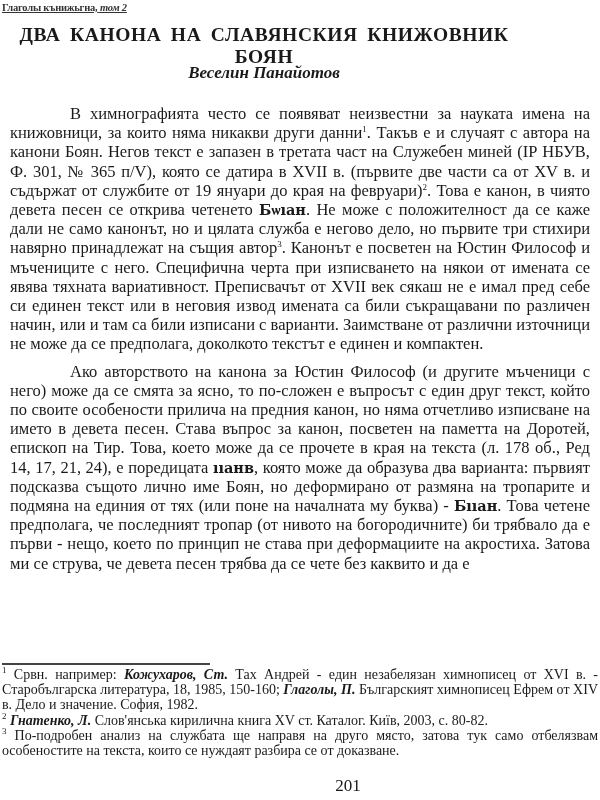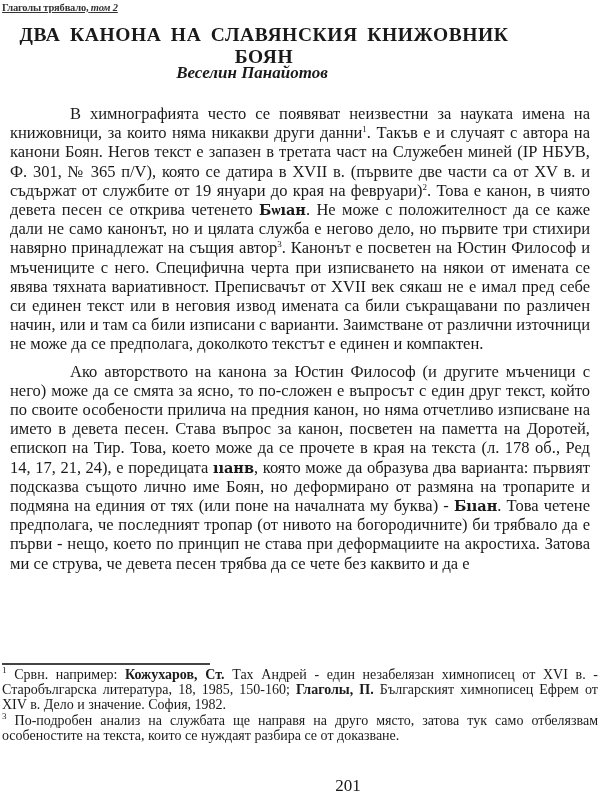--- a/index.html
+++ b/index.html
@@ -3,46 +3,47 @@
 <meta charset="utf-8">
 <style>
   html, body { margin: 0; padding: 0; background: #ffffff; }
   body { width: 600px; height: 800px; position: relative; overflow: hidden;
          font-family: "Liberation Serif", "DejaVu Serif", serif; color: #1a1a1a; }
   .running-head { position: absolute; left: 2px; top: 2px; font-size: 10.5px; font-weight: bold;
                   text-decoration: underline; letter-spacing: -0.2px; color: #333; }
   .running-head i { font-style: italic; text-align: center; }
   .title { position: absolute; left: 0; width: 528px; top: 24px; text-align: center;
            font-size: 19.5px; font-weight: bold; letter-spacing: 0.6px; word-spacing: 4px; }
-  .author { position: absolute; left: 4px; width: 496px; top: 63px; text-align: center;
+  .author { position: absolute; left: 16px; width: 496px; top: 63px; text-align: center;
             font-size: 17px; font-weight: bold; font-style: italic; }
   .body { position: absolute; left: 2px; width: 596px; top: 96px; font-size: 16.5px;
           line-height: 19.2px; text-align: justify; }
   .body p { margin: 8px; text-indent: 60px; }
   .body sup, .fn sup { font-size: 9px; line-height: 0; }
   .slav { font-weight: bold; font-family: "DejaVu Serif", serif; font-size: 14.5px; }
   .fn-rule { position: absolute; left: 2px; top: 663px; width: 208px; height: 1.5px; background: #444; }
   .footnotes { position: absolute; left: 2px; width: 596px; top: 667px; font-size: 14px;
                line-height: 15.2px; text-align: justify; }
   .fn { margin: 0; }
-  .fn b i, .fn .auth { font-weight: bold; }
+  .fn b i, .fn .auth { font-weight: bold; font-style: italic; }
   .page-number { position: absolute; left: 0; width: 600px; top: 776px; text-align: center; font-size: 17px; margin-left: 48px; }
 </style>
 </head>
 <body>
 
-<div class="running-head"><span>Глаголы трябвало,</span> <i>том 2</i></div>
+<div class="running-head"><span>Глаголы кънижьгна,</span> <i>том 2</i></div>
 
 <div class="title">ДВА КАНОНА НА СЛАВЯНСКИЯ  КНИЖОВНИК БОЯН</div>
 <div class="author">Веселин Панайотов</div>
 
 <div class="body">
   <p>В химнографията често се появяват неизвестни за науката имена на книжовници, за които няма никакви други данни<sup>1</sup>. Такъв е и случаят с автора на канони Боян. Негов текст е запазен в третата част на Служебен миней (IР НБУВ, Ф. 301, № 365 п/V), която се датира в XVII в. (първите две части са от XV в. и съдържат от службите от 19 януари до края на февруари)<sup>2</sup>. Това е канон, в чиято девета песен се открива четенето <span class="slav">Бѡıан</span>. Не може с положителност да се каже дали не само канонът, но и цялата служба е негово дело, но първите три стихири навярно принадлежат на същия автор<sup>3</sup>. Канонът е посветен на Юстин Философ и мъчениците с него. Специфична черта при изписването на някои от имената се явява тяхната вариативност. Преписвачът от XVII век сякаш не е имал пред себе си единен текст или в неговия извод имената са били съкращавани по различен начин, или и там са били изписани с варианти. Заимстване от различни източници не може да се предполага, доколкото текстът е единен и компактен.</p>
   <p>Ако авторството на канона за Юстин Философ (и другите мъченици с него) може да се смята за ясно, то по-сложен е въпросът с един друг текст, който по своите особености прилича на предния канон, но няма отчетливо изписване на името в девета песен. Става въпрос за канон, посветен на паметта на Доротей, епископ на Тир. Това, което може да се прочете в края на текста (л. 178 об., Ред 14, 17, 21, 24), е поредицата <span class="slav">ııанв</span>, която може да образува два варианта: първият подсказва същото лично име Боян, но деформирано от размяна на тропарите и подмяна на единия от тях (или поне на началната му буква) - <span class="slav">Бııан</span>. Това четене предполага, че последният тропар (от нивото на богородичните) би трябвало да е първи - нещо, което по принцип не става при деформациите на акростиха. Затова ми се струва, че девета песен трябва да се чете без каквито и да е</p>
 </div>
 
 <div class="fn-rule"></div>
 <div class="footnotes">
   <p class="fn"><sup>1</sup> Срвн. например: <span class="auth">Кожухаров, Ст.</span> Тах Андрей - един незабелязан химнописец от XVI в. - Старобългарска литература, 18, 1985, 150-160; <span class="auth">Глаголы, П.</span> Българският химнописец Ефрем от XIV в. Дело и значение. София, 1982.</p>
+  <p class="fn"><sup>2</sup> <span class="auth">Гнатенко, Л.</span> Слов'янська кирилична книга XV ст. Каталог. Київ, 2003, с. 80-82.</p>
   <p class="fn"><sup>3</sup> По-подробен анализ на службата ще направя на друго място, затова тук само отбелязвам особеностите на текста, които се нуждаят разбира се от доказване.</p>
 </div>
 
 <div class="page-number">201</div>
 
 </body></html>

